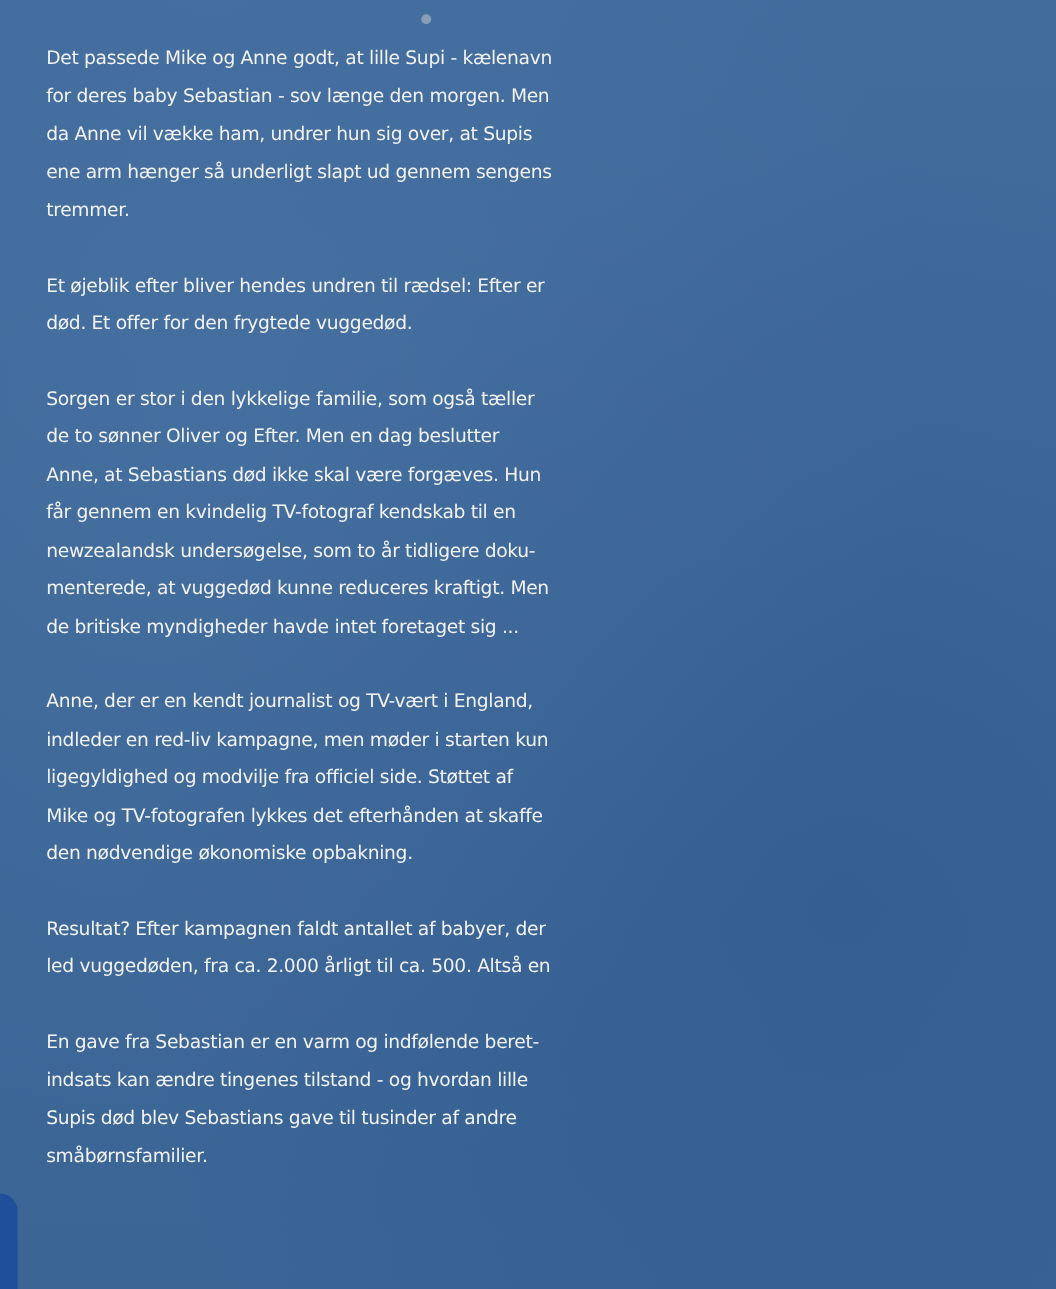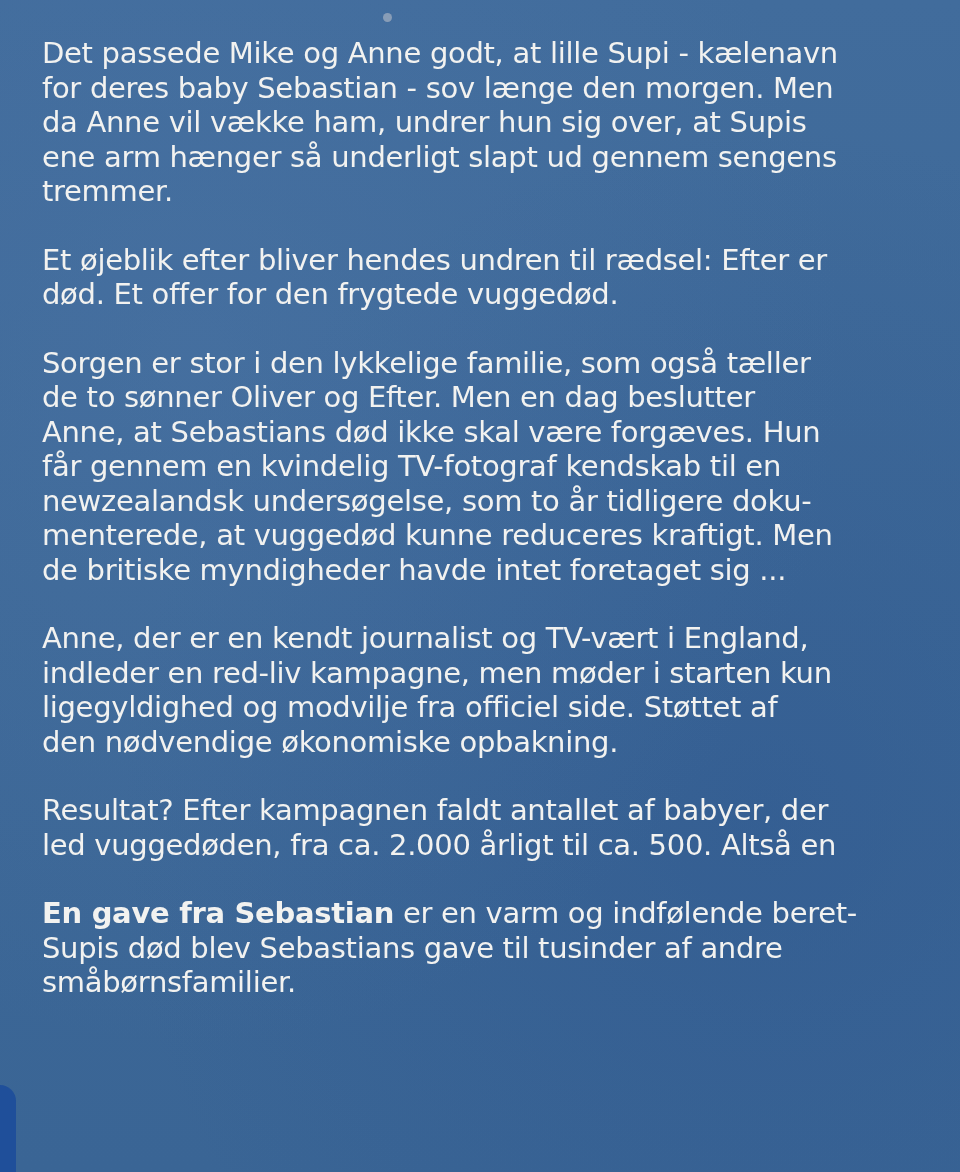--- a/index.html
+++ b/index.html
@@ -39,34 +39,34 @@
       border-radius: 50%;
       background: #9aa9bd;
       opacity: 0.8;
     }
     .text-block {
       position: absolute;
       left: 42px;
       top: 36px;
       width: 890px;
       font-family: "DejaVu Sans", sans-serif;
-      font-size: 29px;
+      font-size: 17px;
       line-height: 34.5px;
       color: #f2f2f0;
       letter-spacing: -0.3px;
     }
     .para {
       margin: 0 0 34px 0;
     }
     .line {
       display: block;
       white-space: nowrap;
     }
     .bold {
-      font-weight: bold;
+      font-weight: normal;
     }
   </style>
 </head>
 <body>
 
 <div class="cover"></div>
 <div class="speck"></div>
 <div class="left-edge-blob"></div>
 
 <div class="text-block">
@@ -91,27 +91,29 @@
     <span class="line">får gennem en kvindelig TV-fotograf kendskab til en</span>
     <span class="line">newzealandsk undersøgelse, som to år tidligere doku-</span>
     <span class="line">menterede, at vuggedød kunne reduceres kraftigt. Men</span>
     <span class="line">de britiske myndigheder havde intet foretaget sig ...</span>
   </p>
 
   <p class="para">
     <span class="line">Anne, der er en kendt journalist og TV-vært i England,</span>
     <span class="line">indleder en red-liv kampagne, men møder i starten kun</span>
     <span class="line">ligegyldighed og modvilje fra officiel side. Støttet af</span>
+    <span class="line">Mike og TV-fotografen lykkes det efterhånden at skaffe</span>
     <span class="line">den nødvendige økonomiske opbakning.</span>
   </p>
 
   <p class="para">
     <span class="line">Resultat? Efter kampagnen faldt antallet af babyer, der</span>
     <span class="line">led vuggedøden, fra ca. 2.000 årligt til ca. 500. Altså en</span>
   </p>
 
   <p class="para">
     <span class="line"><span class="bold">En gave fra Sebastian</span><span> er en varm og indfølende beret-</span></span>
+    <span class="line">indsats kan ændre tingenes tilstand - og hvordan lille</span>
     <span class="line">Supis død blev Sebastians gave til tusinder af andre</span>
     <span class="line">småbørnsfamilier.</span>
   </p>
 
 </div>
 
 </body></html>

